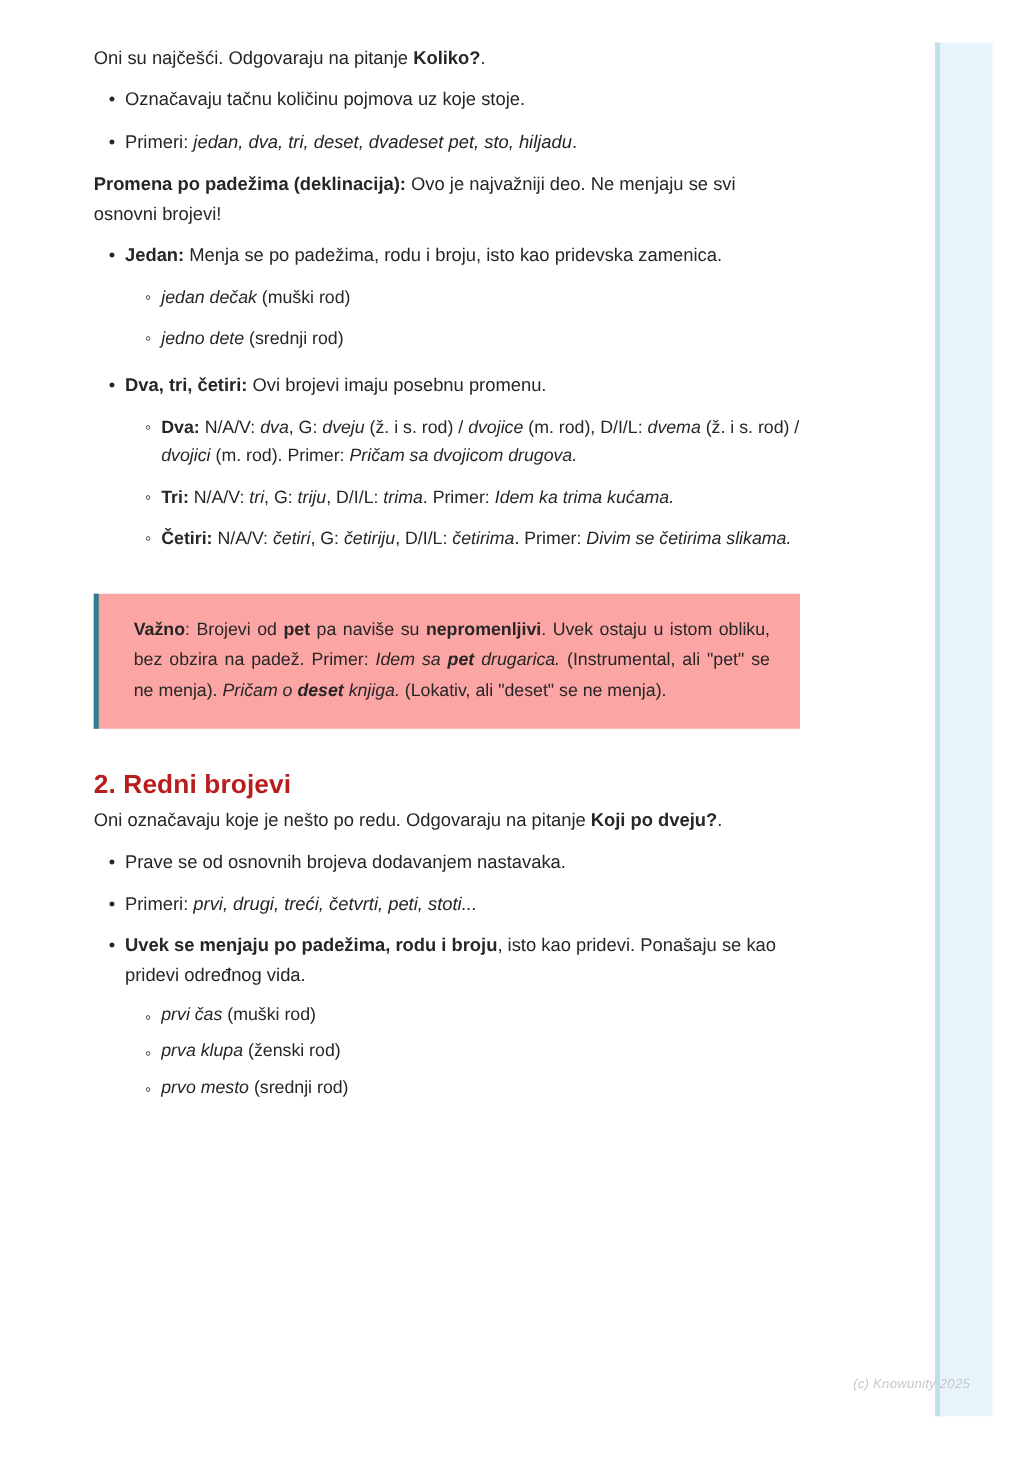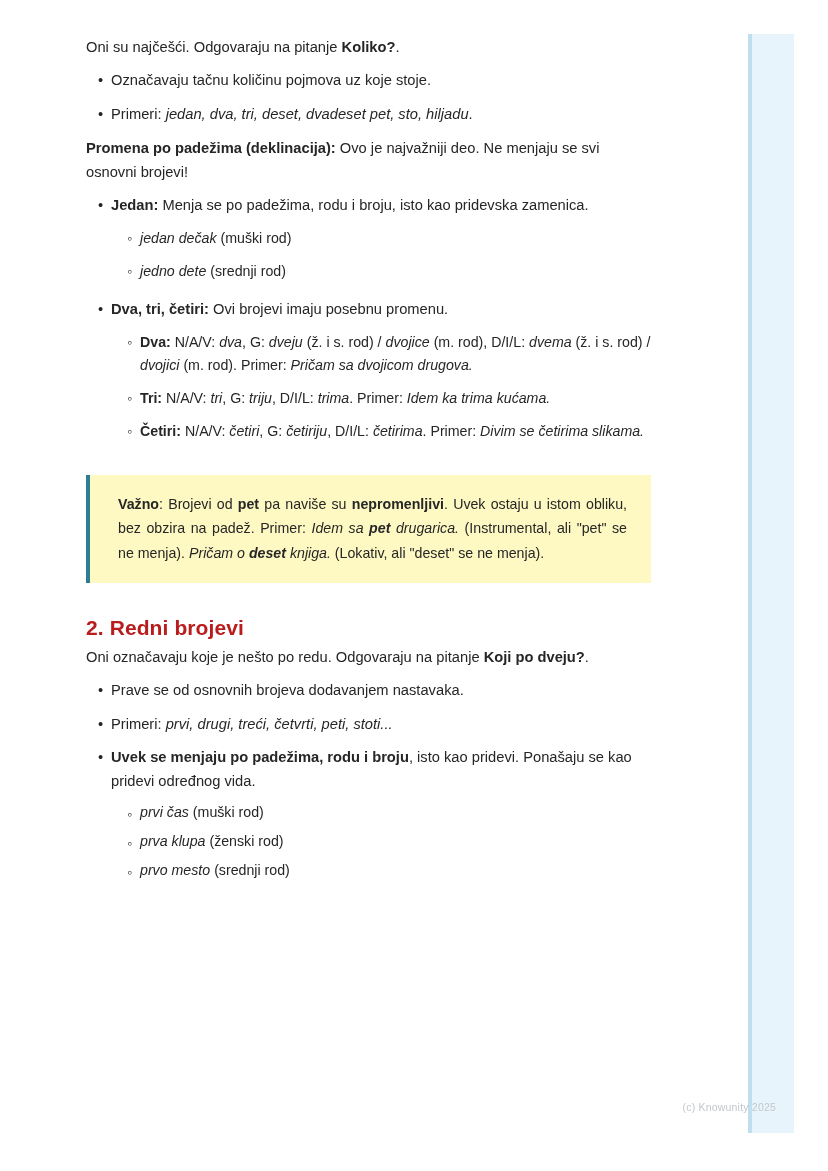--- a/index.html
+++ b/index.html
@@ -33,21 +33,21 @@
     height: 1099px;
     background: #bfdfee;
   }
 
   
   #page {
     position: absolute;
     left: 0;
     top: 0;
     width: 720px;
-    padding: 30px 0 0 16px;
+    padding: 30px 0 0 5px;
   }
 
   .para {
     margin: 0 0 0 70px;
     width: 566px;
     font-size: 14.7px;
     line-height: 1.62;
     color: #262626;
     padding: 6px 0 4px 0;
   }
@@ -101,21 +101,21 @@
     line-height: 1.62;
     color: #262626;
   }
   .l2.tight > li { padding: 3px 0 3px 0; }
 
   
   .callout {
     position: relative;
     margin: 22px 0 0 70px;
     width: 565px;
-    background: #fef9c3;
+    background: #fca5a5;
     border-left: 4px solid #2d7d93;
     box-sizing: border-box;
     padding: 17px 24px 18px 28px;
   }
   .callout p {
     margin: 0;
     font-size: 14.2px;
     line-height: 1.72;
     text-align: justify;
     color: #262626;
@@ -134,20 +134,21 @@
   
   #footer-watermark {
     position: absolute;
     left: 0;
     top: 1101px;
     width: 776px;
     text-align: right;
     font-size: 10.5px;
     color: #c2c8cc;
     letter-spacing: 0.2px;
+    font-style: italic;
   }
 </style>
 </head>
 <body>
 
 <div id="side-strip"></div>
 <div id="side-strip-accent"></div>
 
 <div id="page">
 

